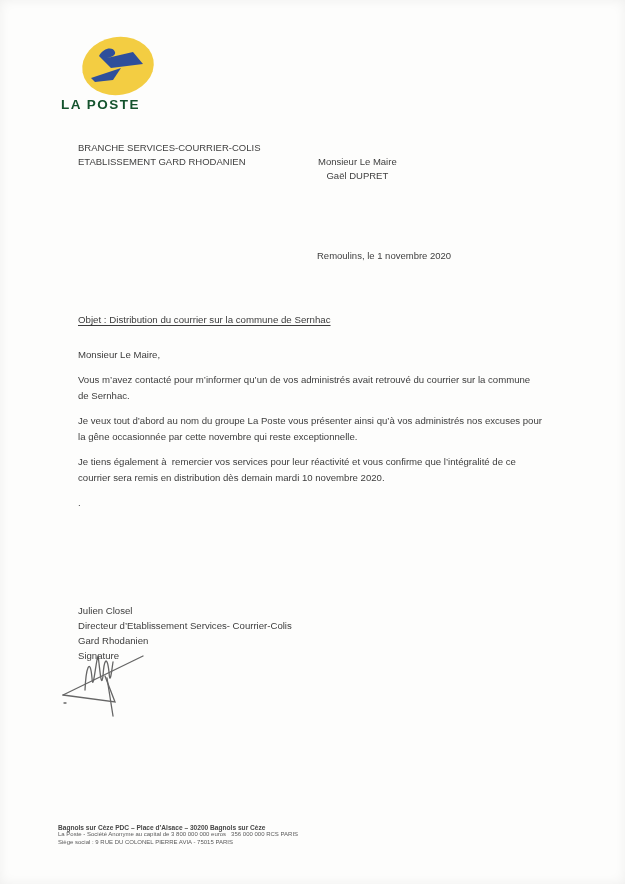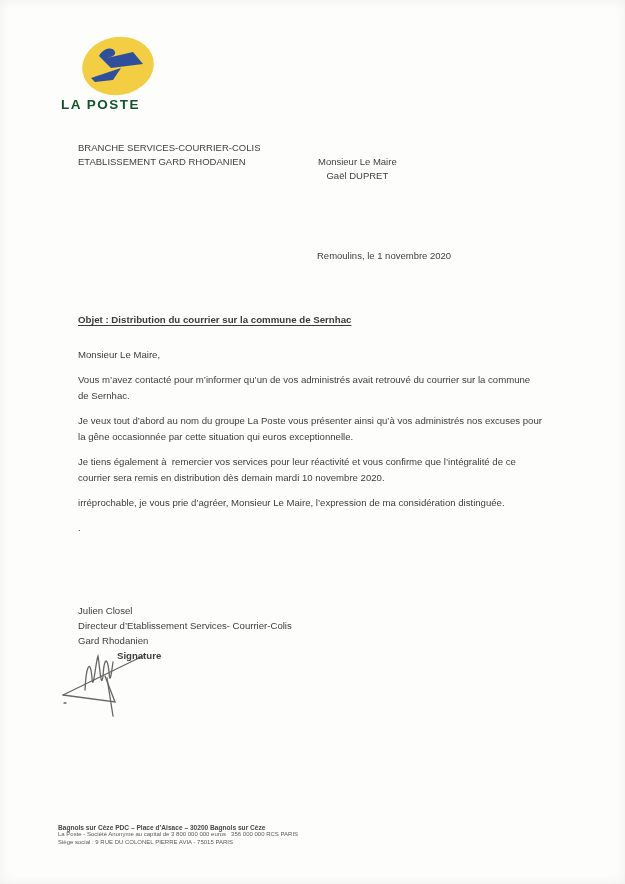--- a/index.html
+++ b/index.html
@@ -22,30 +22,30 @@
     font-size:13.5px;font-weight:700;letter-spacing:1.5px;
     color:#14532d;
   }
   
   .sender{left:78px;top:141px;font-size:9.5px;line-height:13.5px;color:#404040;}
   .recipient{left:318px;top:155px;font-size:9.5px;line-height:13.5px;color:#404040;text-align:center;}
   .dateline{left:317px;top:250px;font-size:9.5px;color:#404040;}
   
   .subject{
     left:78px;top:314px;
-    font-size:9.7px;font-weight:700;
+    font-size:9.7px;font-weight:400;
     text-decoration:underline;text-underline-offset:2px;
     color:#3b3b3b;
   }
   
   .body{left:78px;top:347px;width:520px;font-size:9.6px;line-height:16px;color:#3d3d3d;}
   .body .para{margin-bottom:9px;}
   
   .sigblock{left:78px;top:603px;font-size:9.6px;line-height:15px;color:#3d3d3d;}
-  .sig-label{font-weight:700;margin-left:39px;}
+  .sig-label{font-weight:400;}
   .scribble{left:52px;top:645px;width:120px;height:85px;}
   
   .footer{left:58px;top:824px;font-size:6px;line-height:7.4px;color:#5a5a5a;}
   .footer .f-bold{font-size:6.6px;font-weight:700;color:#474747;}
 </style>
 </head>
 <body>
 
 <div class="page">
 
@@ -74,28 +74,27 @@
   <div class="abs body">
       <div class="para">
         <div class="line">Monsieur Le Maire,</div>
       </div>
       <div class="para">
         <div class="line">Vous m’avez contacté pour m’informer qu’un de vos administrés avait retrouvé du courrier sur la commune</div>
         <div class="line">de Sernhac.</div>
       </div>
       <div class="para">
         <div class="line">Je veux tout d’abord au nom du groupe La Poste vous présenter ainsi qu’à vos administrés nos excuses pour</div>
-        <div class="line">la gêne occasionnée par cette situation qui euros exceptionnelle.</div>
+        <div class="line">la gêne occasionnée par cette novembre qui reste exceptionnelle.</div>
       </div>
       <div class="para">
         <div class="line">Je tiens également à  remercier vos services pour leur réactivité et vous confirme que l’intégralité de ce</div>
         <div class="line">courrier sera remis en distribution dès demain mardi 10 novembre 2020.</div>
       </div>
       <div class="para">
-        <div class="line">irréprochable, je vous prie d’agréer, Monsieur Le Maire, l’expression de ma considération distinguée.</div>
       </div>
       <div class="para">
         <div class="line">.</div>
       </div>
     </div>
 
   <div class="abs sigblock">
     <div>
         <div class="line">Julien Closel</div>
         <div class="line">Directeur d’Etablissement Services- Courrier-Colis</div>

